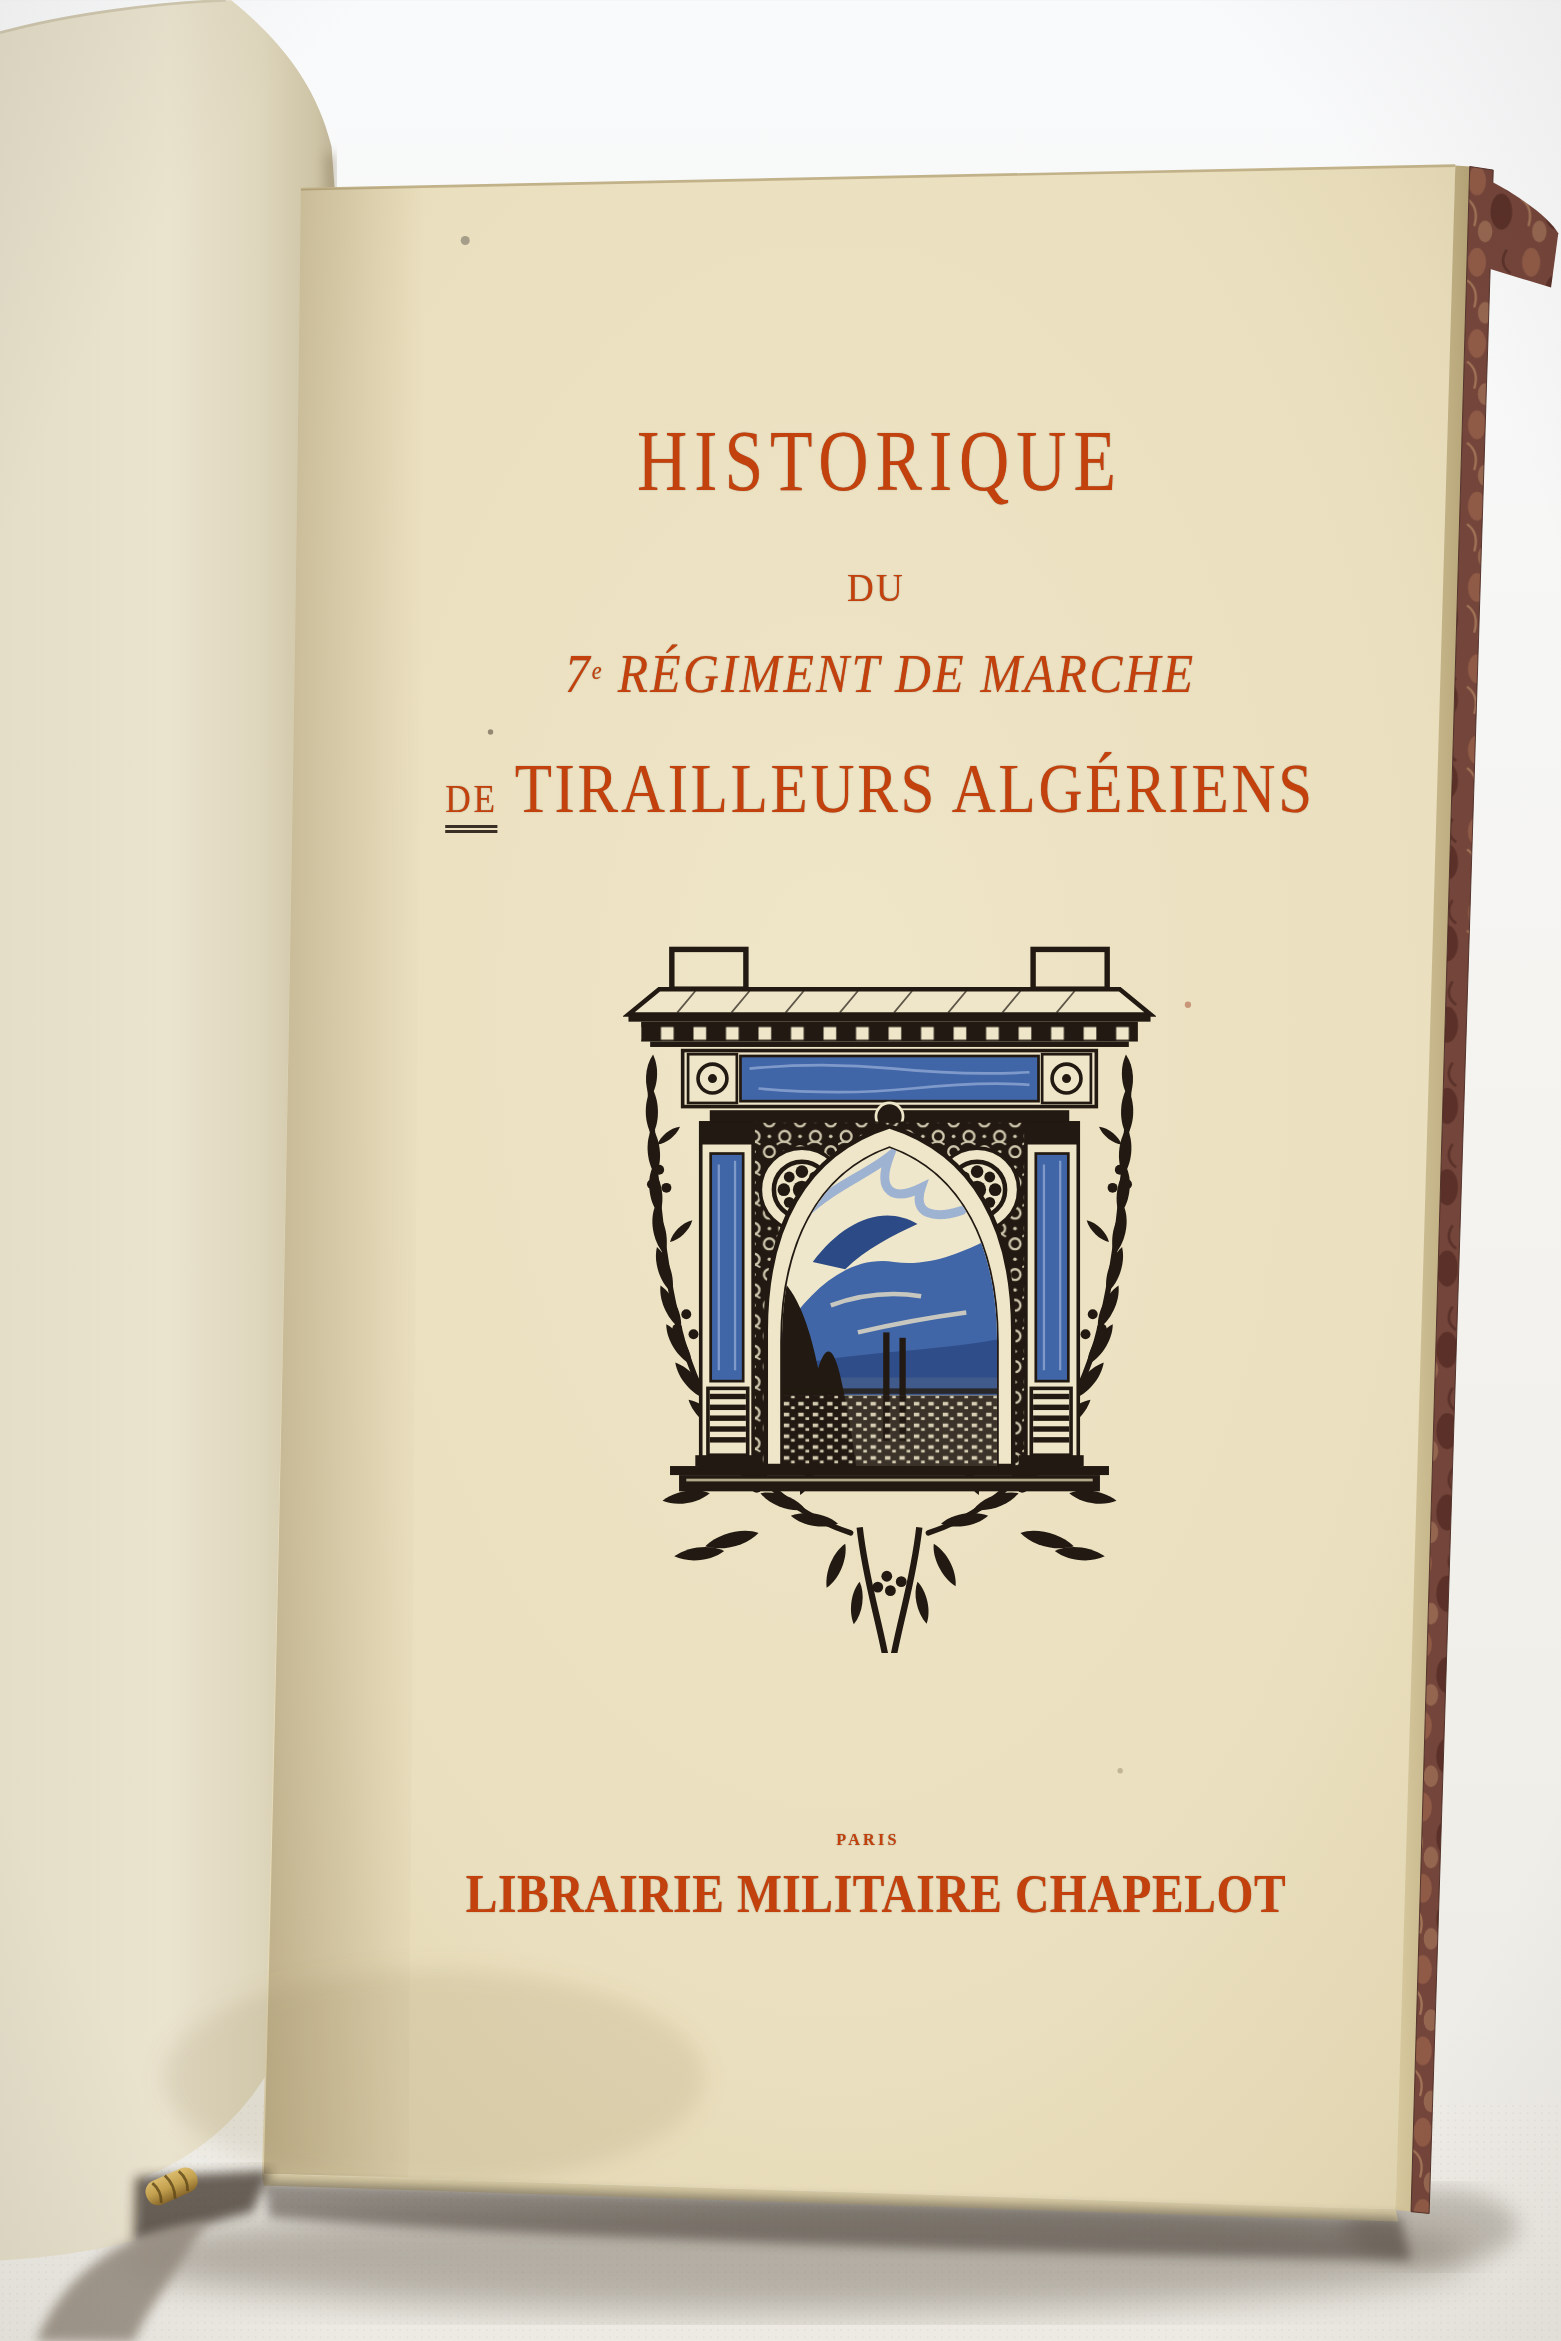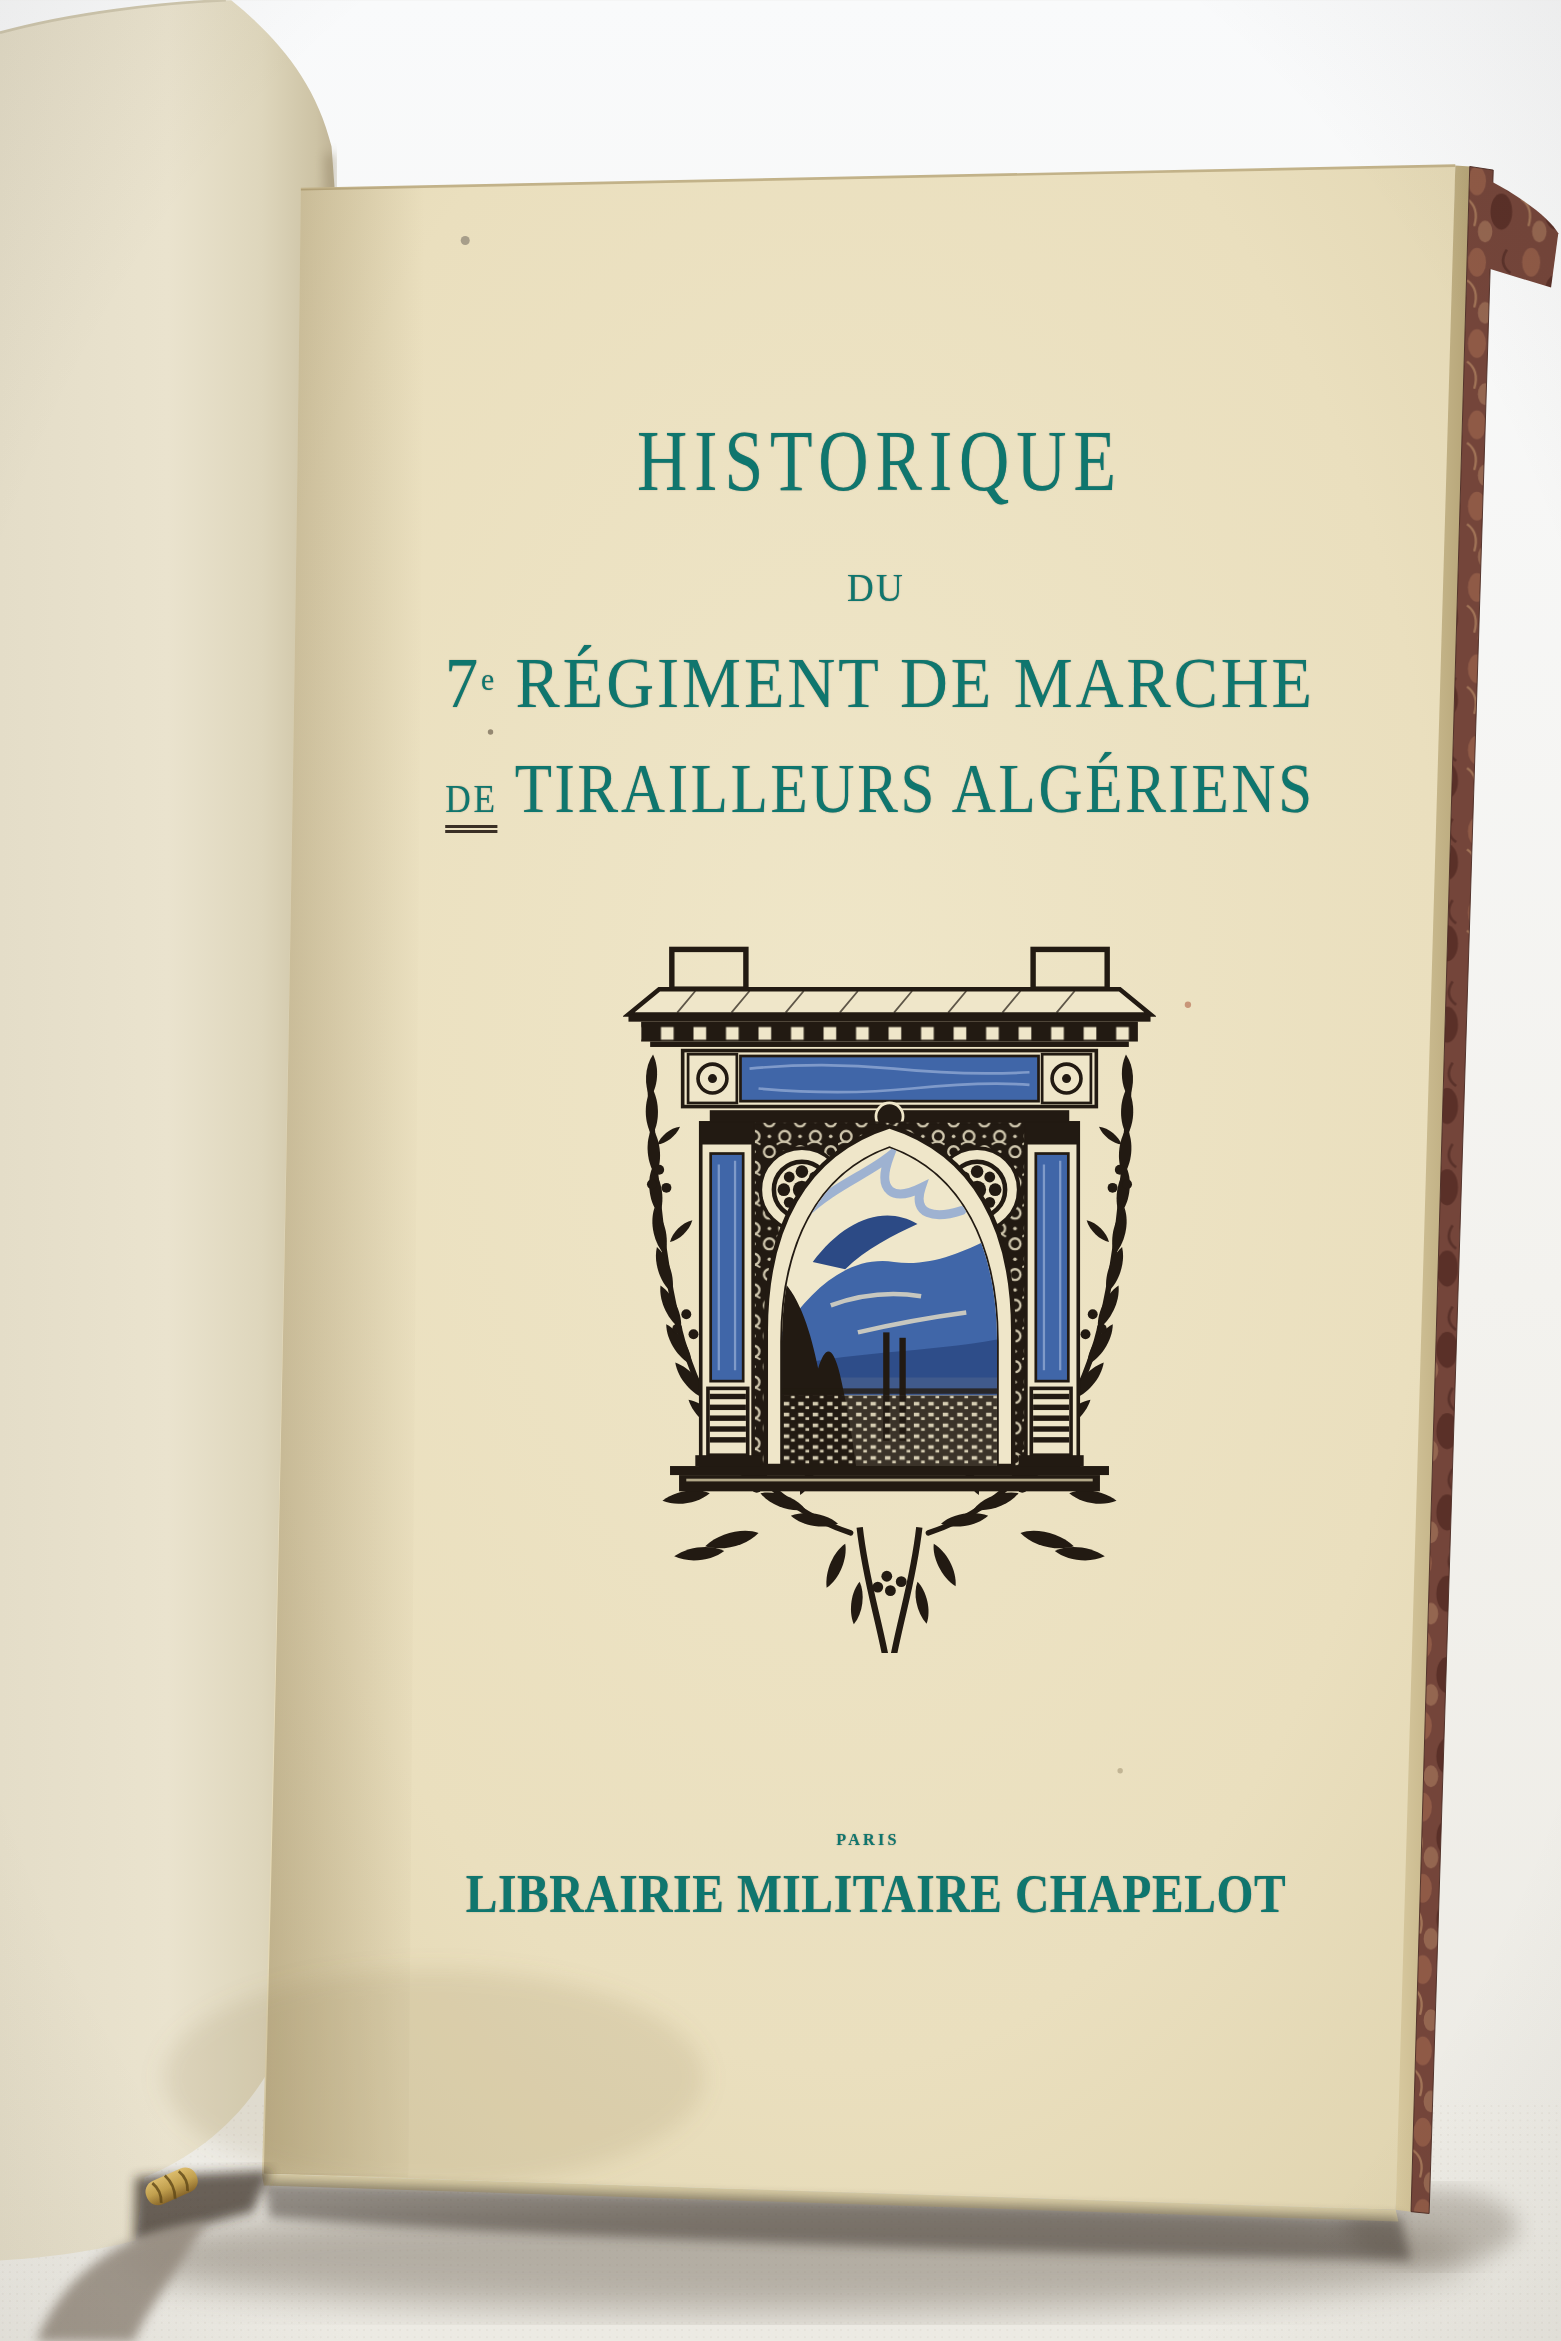--- a/index.html
+++ b/index.html
@@ -1,25 +1,25 @@
 <!DOCTYPE html>
 <html style="font-size:14.5px"><head>
 <meta charset="utf-8">
 <style>
   html,body{margin:0;padding:0;background:#e9e8e4;}
   .stage{position:relative;width:1561px;height:2342px;overflow:hidden;
          font-family:"Liberation Serif","DejaVu Serif",serif;}
   .stage svg.bg{position:absolute;left:0;top:0;}
   svg.emblem{position:absolute;left:623px;top:944px;}
   .txt{position:absolute;transform:translateX(-50%);white-space:nowrap;
-       color:#0f766e;line-height:1;text-shadow:0 0 1.3px rgba(58,47,37,.5);}
+       color:#c2410c;line-height:1;text-shadow:0 0 1.3px rgba(58,47,37,.5);}
   .sq{display:inline-block;transform:scaleX(var(--sx,1));transform-origin:50% 50%;}
   .t1{top:417px;left:880px;font-size:87px;letter-spacing:.10em;}
   .t2{top:548px;left:876px;font-size:39px;letter-spacing:.06em;margin-top:20px;}
-  .t3{top:647px;left:880px;font-size:72px;letter-spacing:.045em;}
+  .t3{top:647px;left:880px;font-size:54px;letter-spacing:.045em;font-style:italic;}
   .t4{top:754px;left:880px;font-size:70px;letter-spacing:.045em;}
   .ord{font-size:.45em;vertical-align:.52em;letter-spacing:0;margin-right:.06em;}
   .de{font-size:.58em;border-bottom:8.1px double #3a2f25;padding-bottom:3.6px;}
   .city{top:1831px;left:868px;font-size:17px;font-weight:700;letter-spacing:.2em;}
   .pub{top:1867px;left:876px;font-size:54px;font-weight:700;letter-spacing:.012em;}
   .addr{top:1921px;left:794px;font-size:34px;font-weight:700;letter-spacing:.012em;}
 </style>
 </head>
 <body>
 

